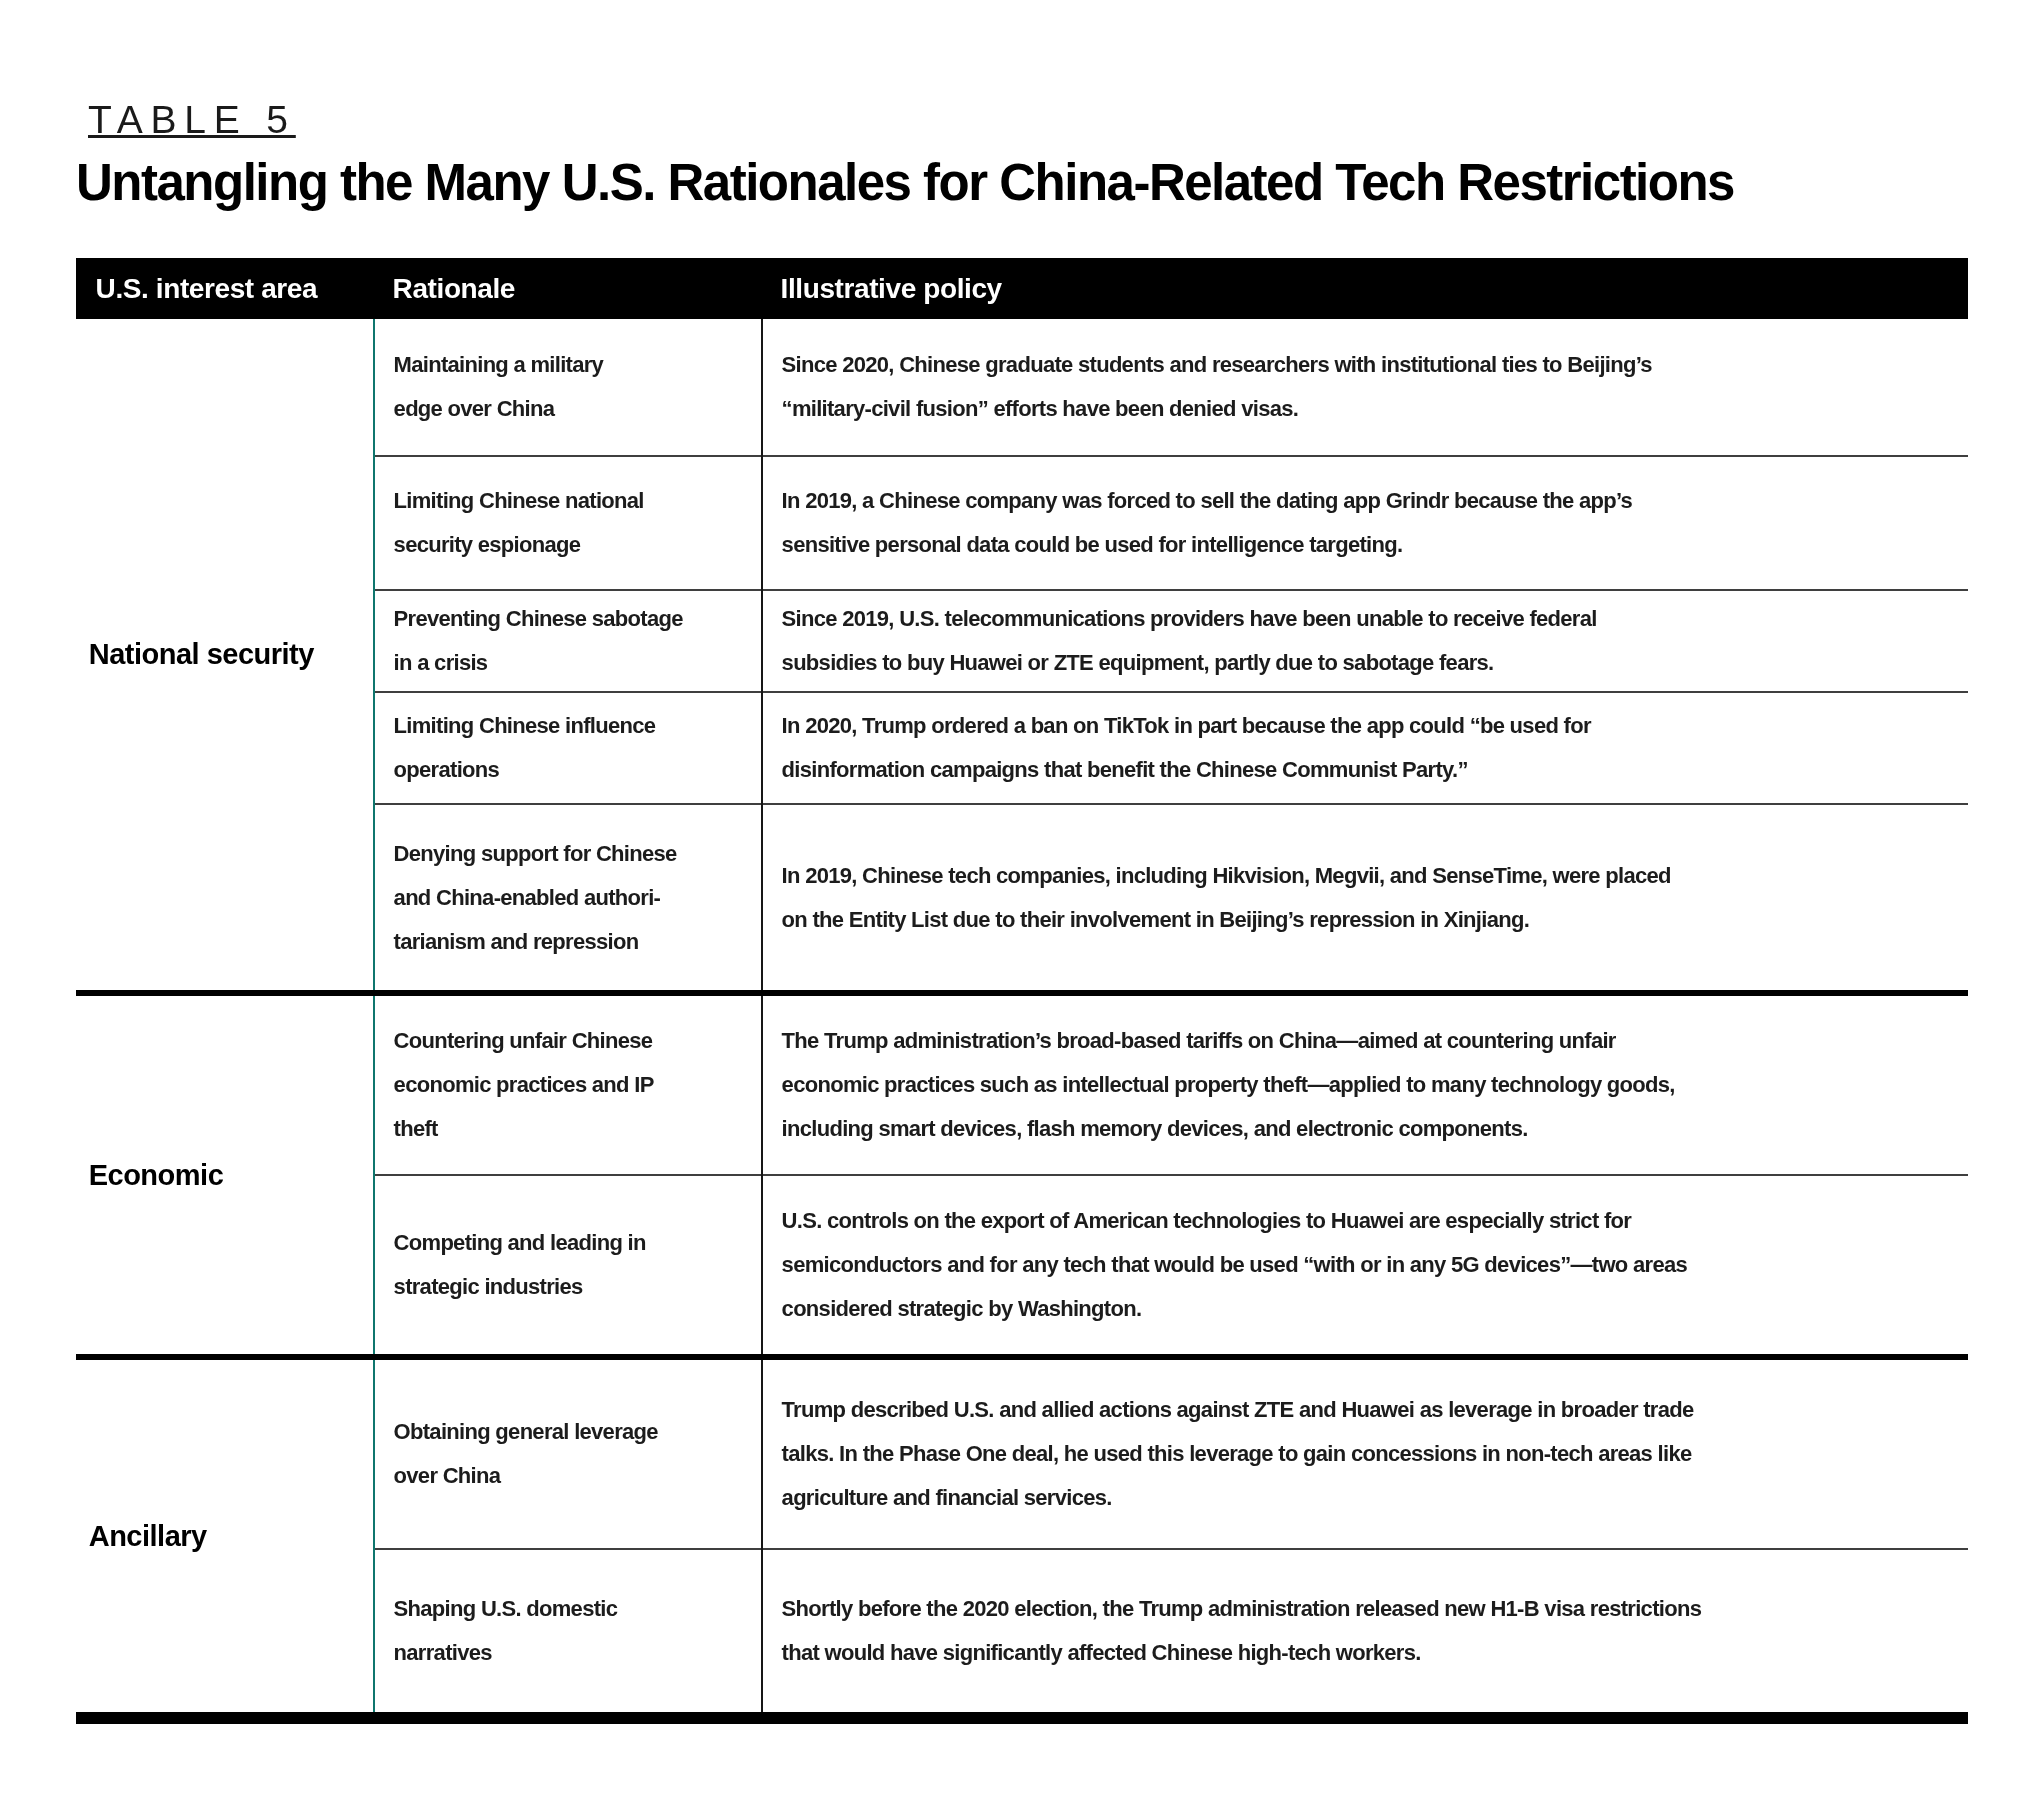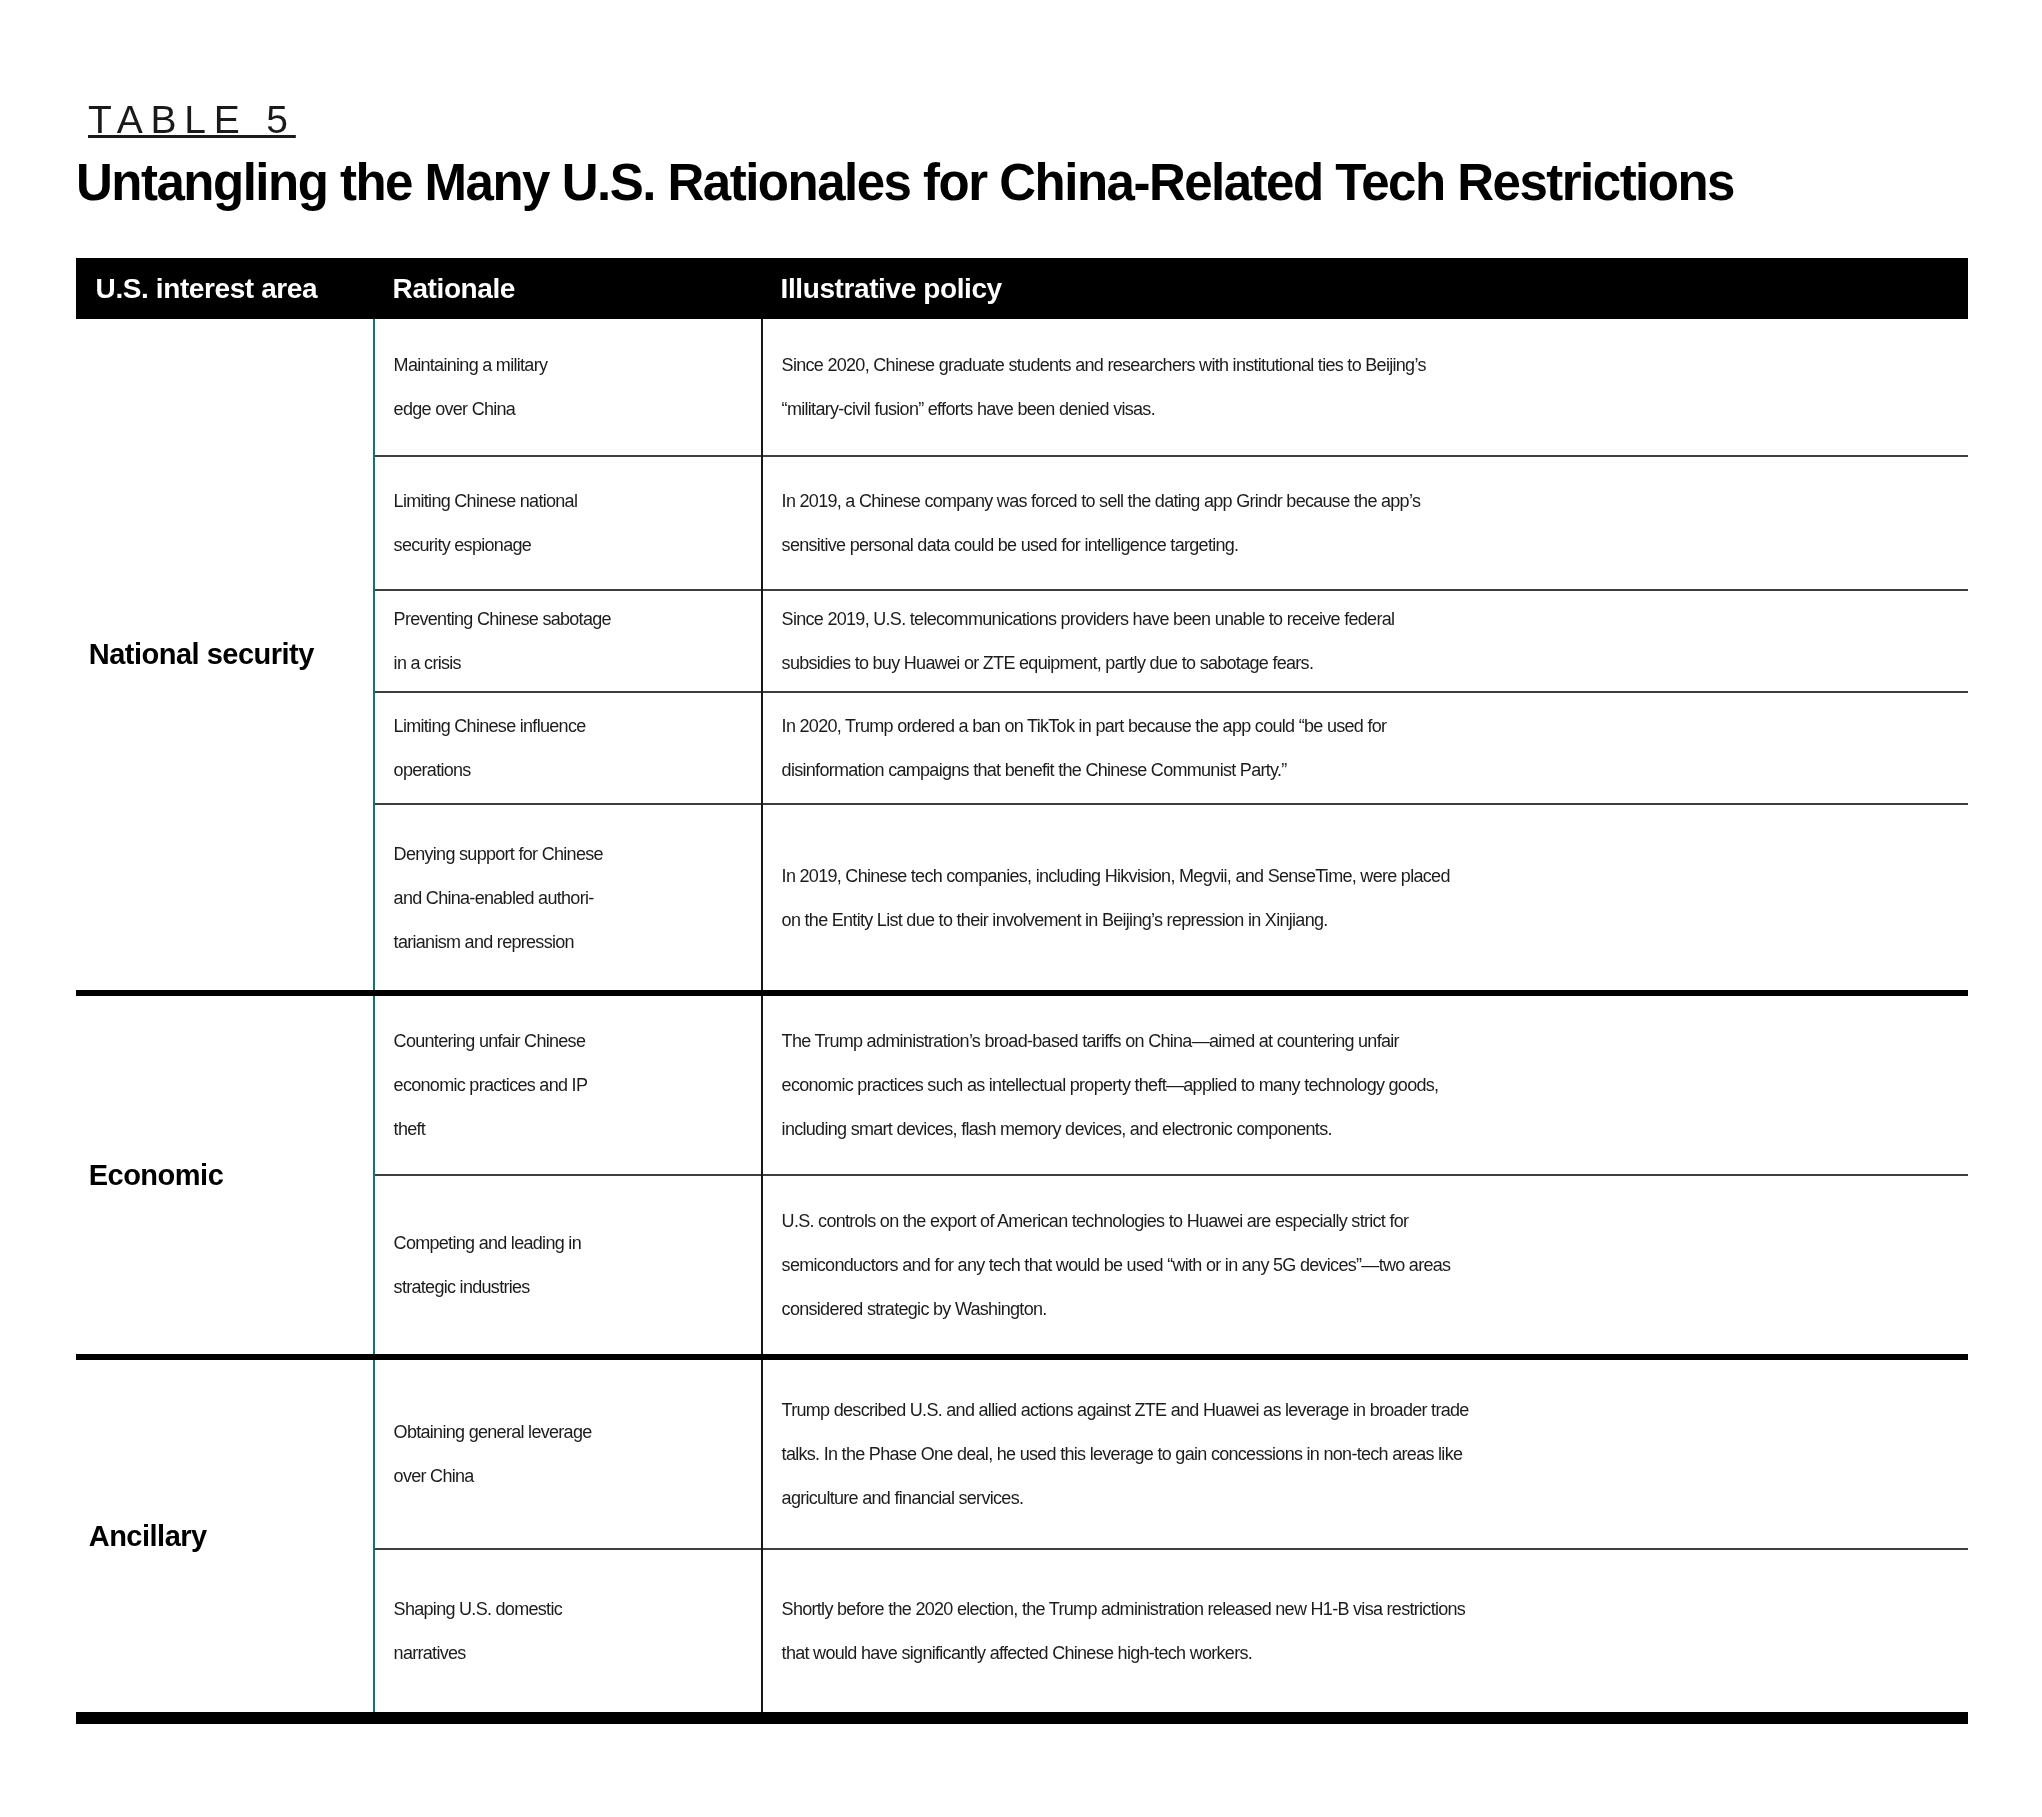--- a/index.html
+++ b/index.html
@@ -53,26 +53,27 @@
     letter-spacing: -0.4px;
     text-align: left;
     height: 61px;
     padding: 0 0 0 18.6px;
     vertical-align: middle;
   }
   thead th.h-area { padding-left: 19.6px; }
 
   td {
     vertical-align: middle;
-    font-size: 18px;
+    font-size: 22px;
     line-height: 44px;
     letter-spacing: -0.7px;
     color: #1c1c1c;
     white-space: pre-line;
     padding: 0 9.8px 0 18.6px;
+    font-weight: bold;
   }
   td.area {
     font-size: 29px;
     line-height: 39px;
     font-weight: 700;
     letter-spacing: -0.5px;
     color: #000000;
     white-space: pre-line;
     padding: 0 7.8px 0 12.7px;
     border-right: 2px solid #0f766e;

